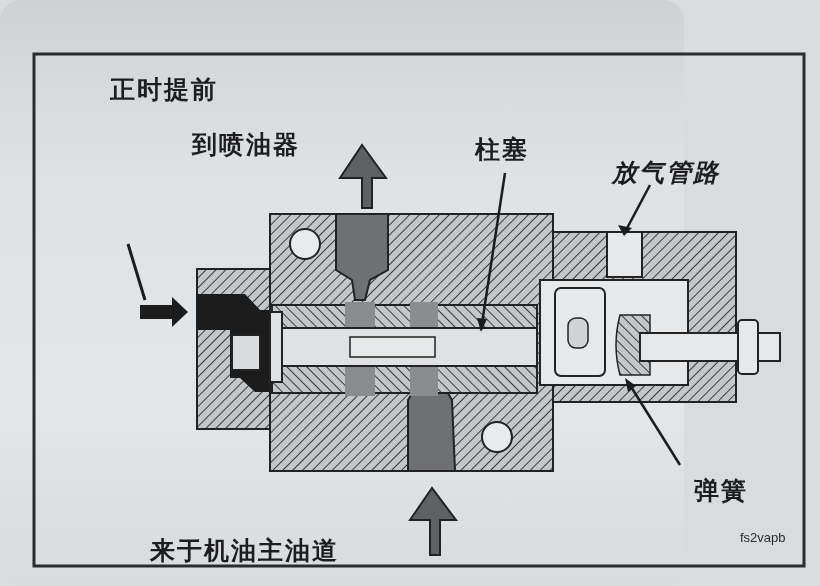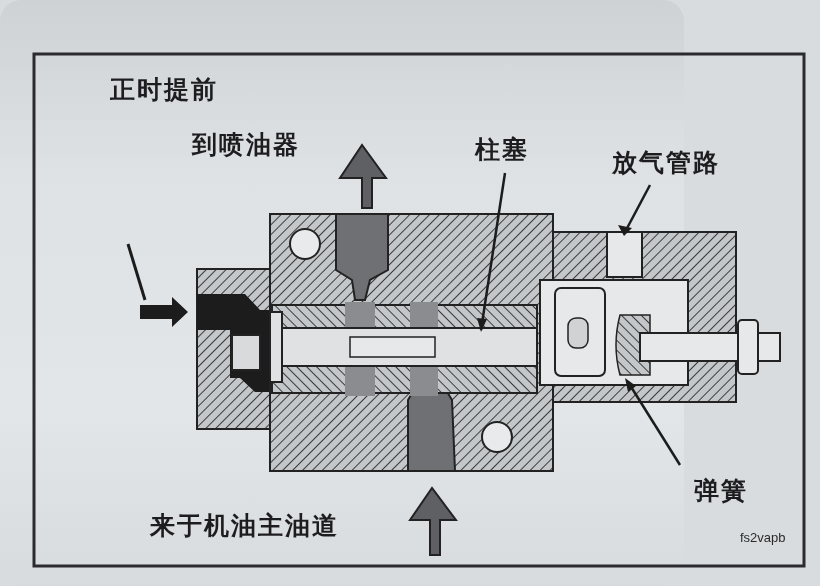--- a/index.html
+++ b/index.html
@@ -66,17 +66,17 @@
   <path d="M477 318 L481 332 L487 319 Z" fill="#1c1c1c"></path>
   <line x1="650" y1="185" x2="625" y2="232" stroke="#1c1c1c" stroke-width="2.5"></line>
   <path d="M618 225 L624 236 L632 228 Z" fill="#1c1c1c"></path>
   <line x1="680" y1="465" x2="628" y2="382" stroke="#1c1c1c" stroke-width="2.5"></line>
   <path d="M625 378 L628 392 L636 386 Z" fill="#1c1c1c"></path>
 </svg>
 
 <div class="lbl" style="left:110px;top:73px;">正时提前</div>
 <div class="lbl" style="left:192px;top:128px;text-align:center;">到喷油器</div>
 <div class="lbl" style="left:475px;top:133px;">柱塞</div>
-<div class="lbl" style="left:612px;top:146px;">放气管路</div>
+<div class="lbl" style="left:612px;top:156px;font-style:italic;">放气管路</div>
 <div class="lbl" style="left:694px;top:474px;">弹簧</div>
-<div class="lbl" style="left:150px;top:509px;">来于机油主油道</div>
+<div class="lbl" style="left:150px;top:534px;">来于机油主油道</div>
 <div class="code" style="left:740px;top:530px;">fs2vapb</div>
 </div>
 
 </body></html>

